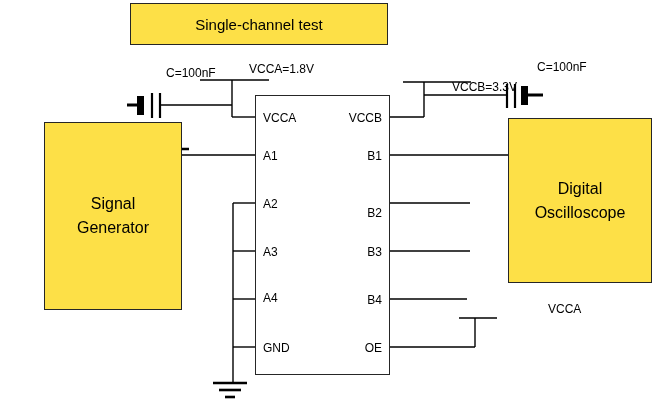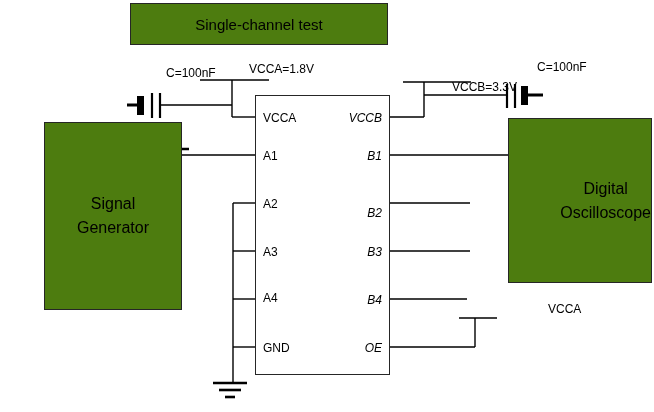--- a/index.html
+++ b/index.html
@@ -1,30 +1,30 @@
 <!DOCTYPE html>
 <html><head>
 <meta charset="utf-8">
 <style>
   * { margin:0; padding:0; box-sizing:border-box; }
   html,body { background:#ffffff; }
   body { font-family:"Liberation Sans", sans-serif; color:#000; }
   .canvas { position:relative; width:654px; height:412px; background:#fff; overflow:hidden; }
   .layer { position:absolute; left:0; top:0; }
-  .box { position:absolute; border:1.4px solid #262626; background:#4d7c0f;
+  .box { position:absolute; border:1.4px solid #262626; background:#fde047;
          display:flex; align-items:center; justify-content:center; text-align:center; }
   .title-box   { left:130px; top:3px;   width:258px; height:42px; }
   .gen-box     { left:2px;   top:122px; width:138px; height:188px;margin-left:42px; }
-  .scope-box   { left:508px; top:118px; width:144px; height:165px;justify-content:flex-end; }
+  .scope-box   { left:508px; top:118px; width:144px; height:165px; }
   .ic-box      { left:255px; top:95px;  width:135px; height:280px; background:#fff; }
   .title-text  { font-size:15px; }
   .block-label { font-size:16px; line-height:1.5; white-space:pre-line; }
   .pin { position:absolute; font-size:12px; height:16px; line-height:16px; white-space:nowrap; }
   .pin.left  { left:7px; }
-  .pin.right { right:7px; text-align:right;font-style:italic; }
+  .pin.right { right:7px; text-align:right; }
   .ic-name { position:absolute; top:126px; left:0; width:100%; text-align:center;
              font-size:12.5px; height:16px; line-height:16px; }
   .small-label { position:absolute; font-size:12px; white-space:nowrap;margin-left:48px; }
 </style>
 </head>
 <body>
 
 <div class="canvas">
 
   <svg class="layer" width="654" height="412" viewBox="0 0 654 412" stroke="#000" stroke-width="1.4" fill="none">

